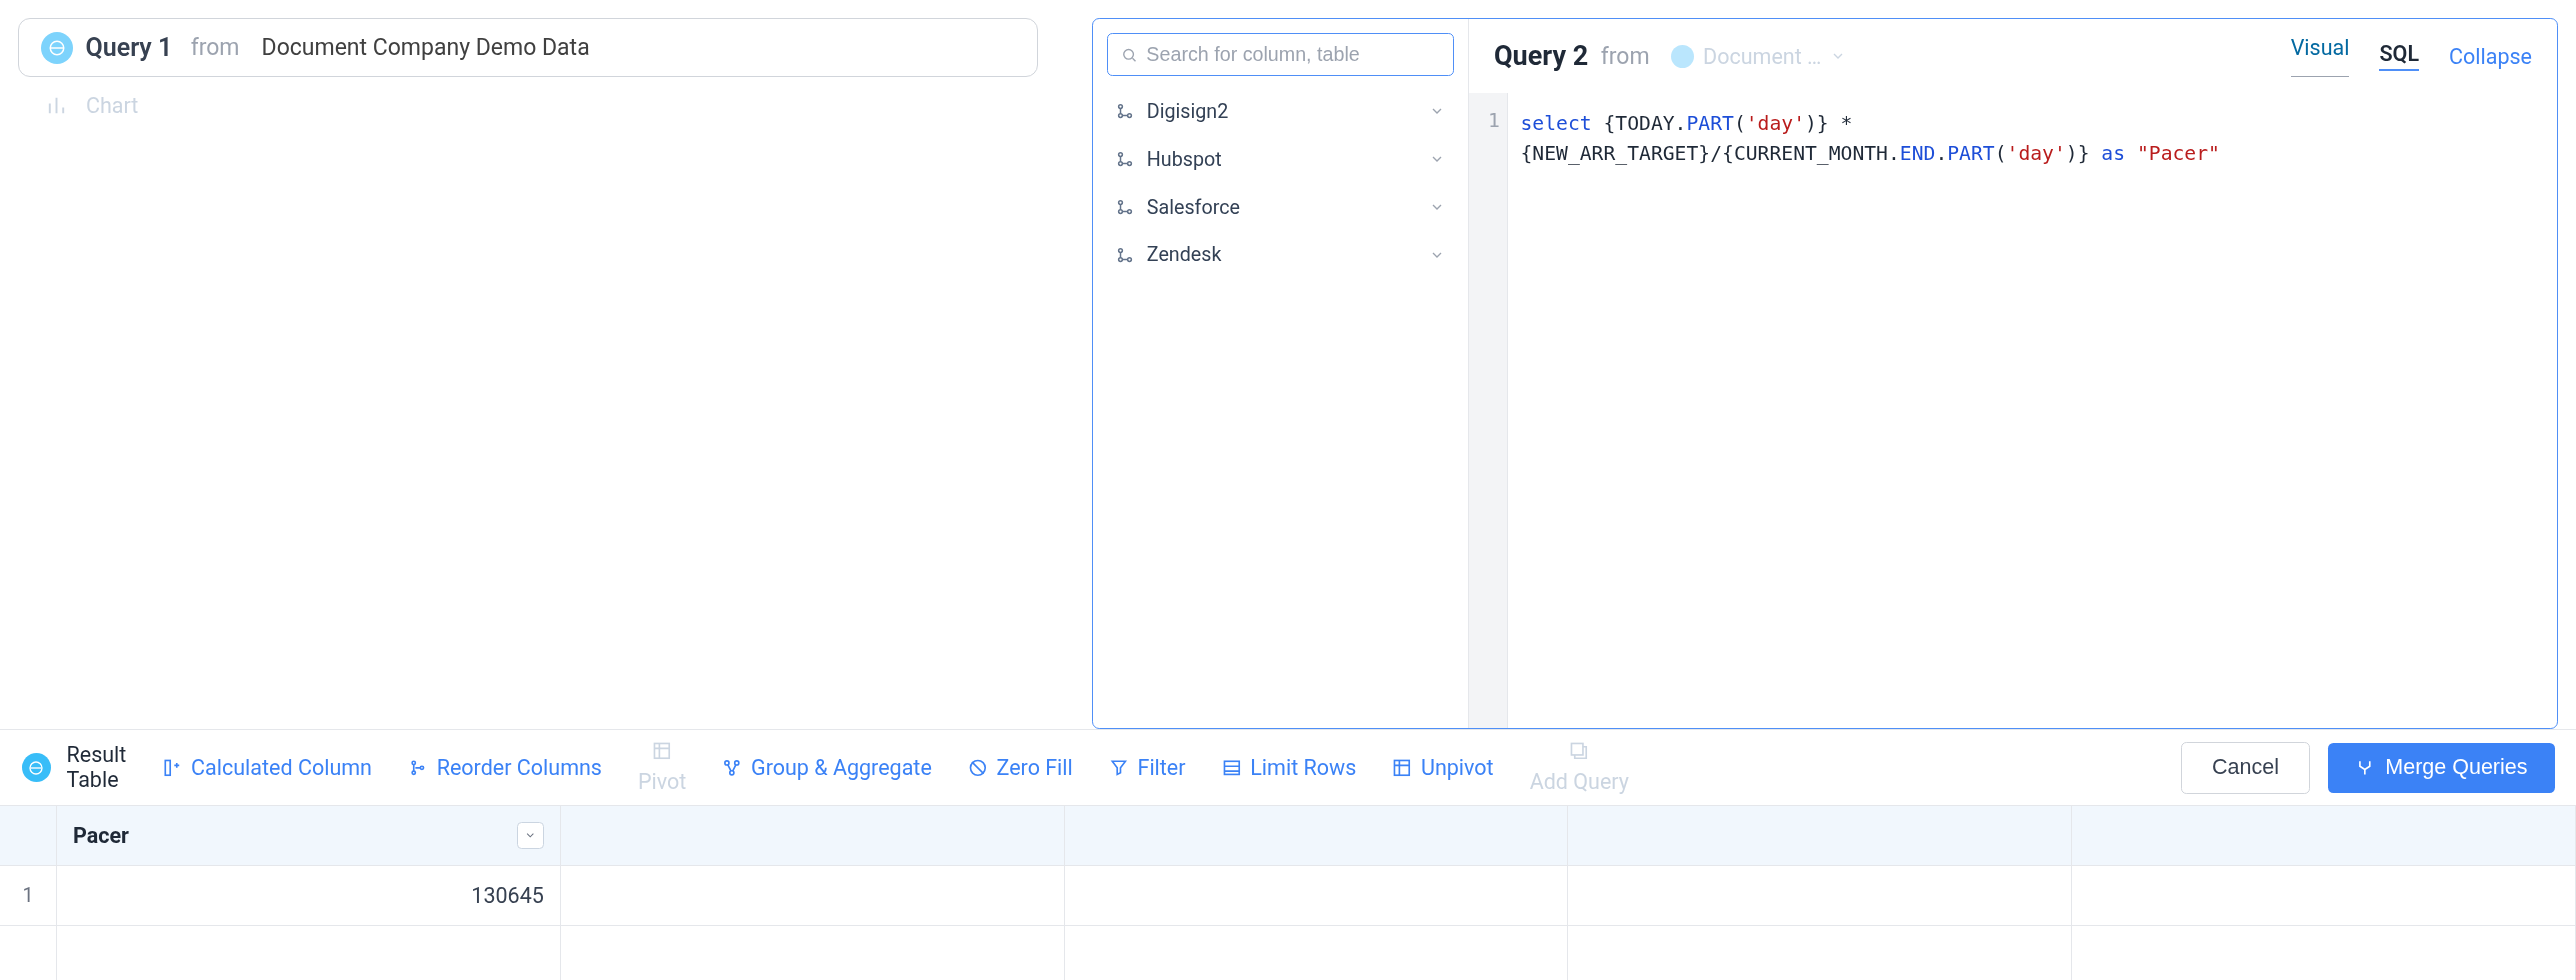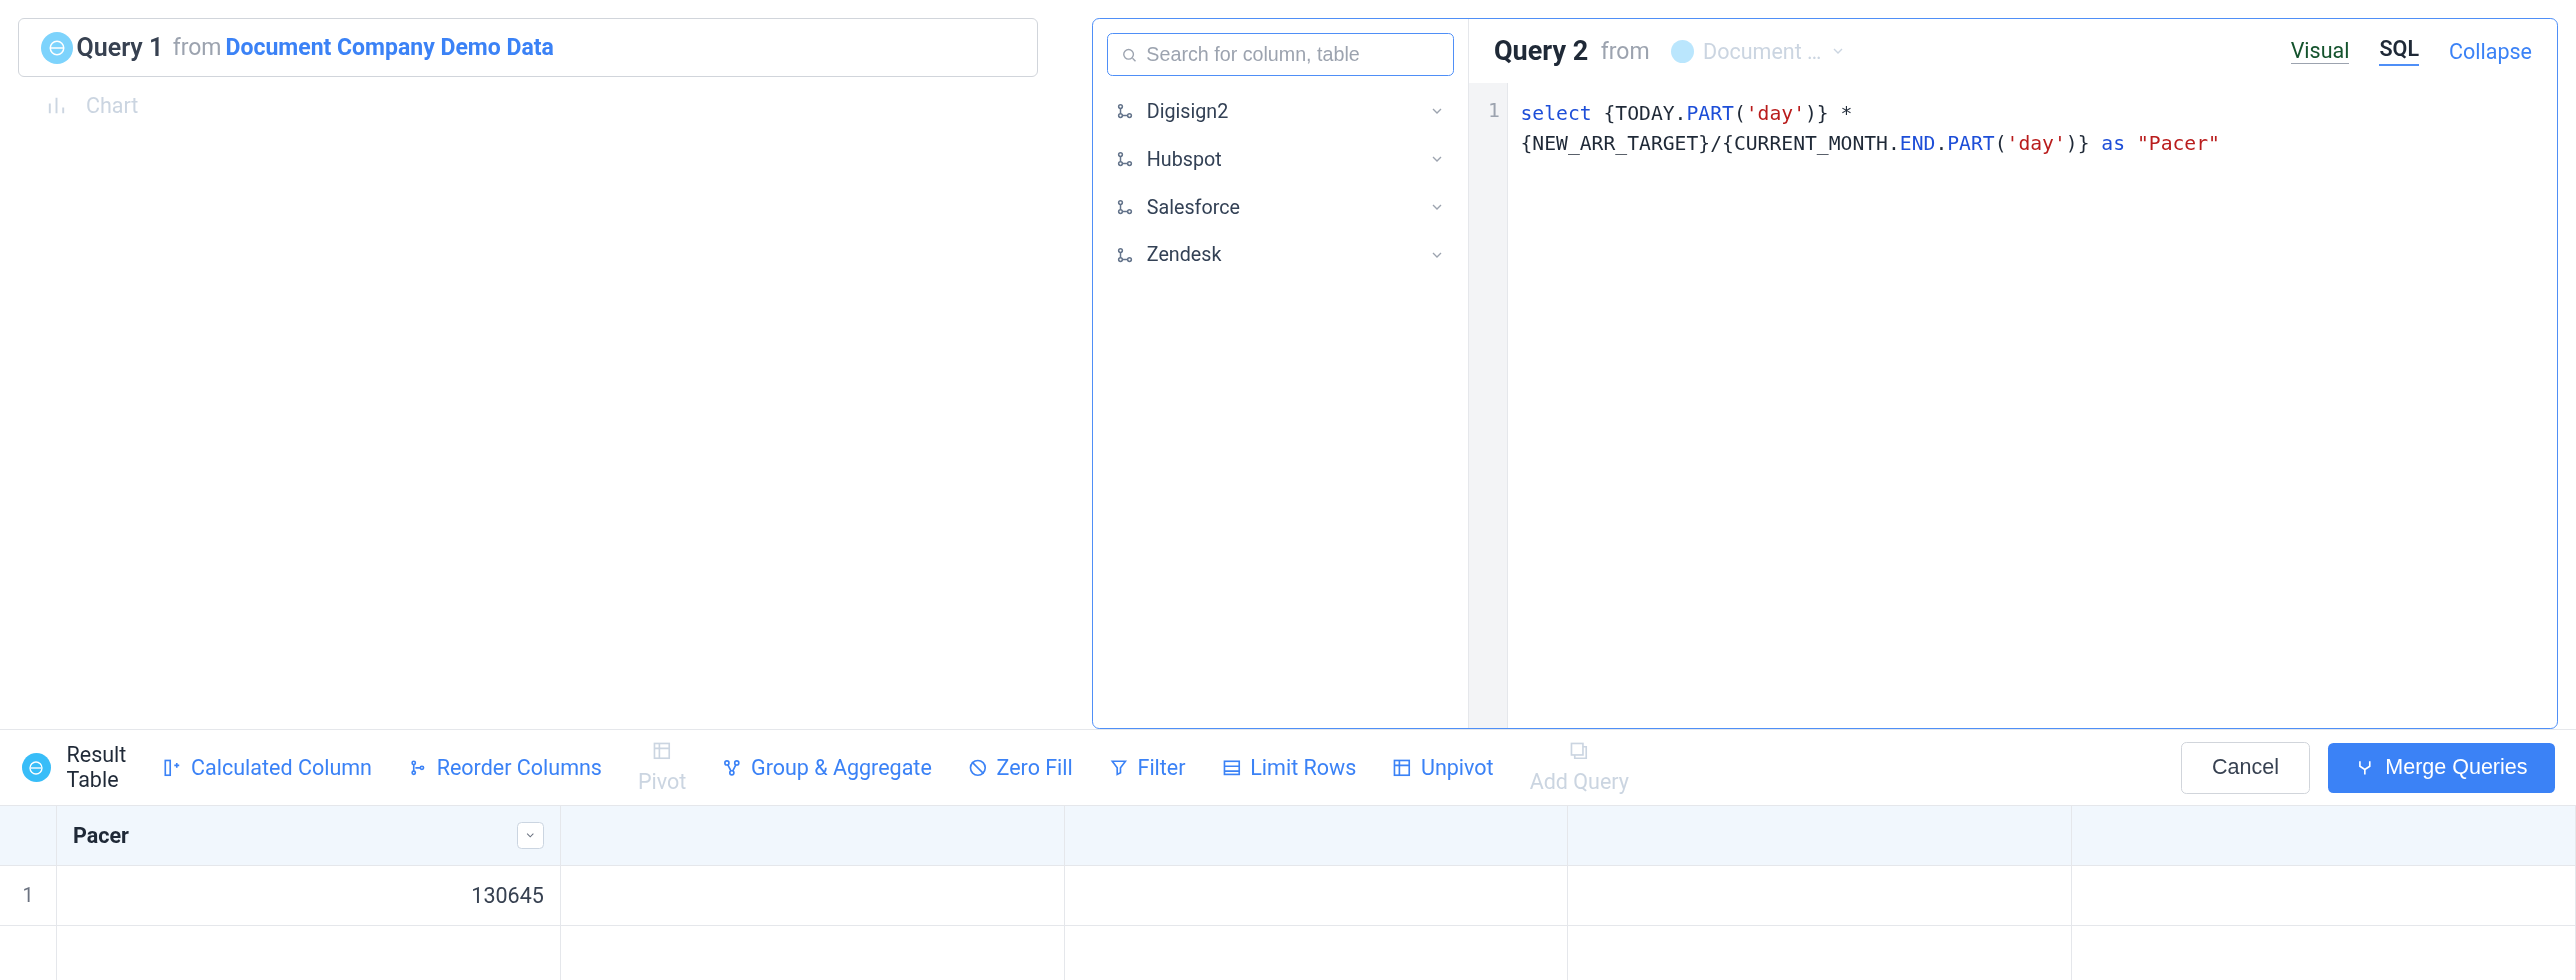--- a/index.html
+++ b/index.html
@@ -18,25 +18,25 @@
     padding: 18px 18px 0 18px;
     height: 729px;
   }
   .left-panel {
     width: 1020px;
     display: flex;
     flex-direction: column;
   }
   .query1-header {
     border: 0.9px solid #d1d5db;
-    border-radius: 6px;
+    border-radius: 12px;
     padding: 12.5px 21.5px;
     display: flex;
     align-items: center;
-    gap: 4px;
+    gap: 13px;
     background: #fff;
   }
   .round-icon {
     width: 32px;
     height: 32px;
     border-radius: 50%;
     background: #7dd3fc;
     display: flex;
     align-items: center;
     justify-content: center;
@@ -49,23 +49,23 @@
     color: #374151;
   }
   .query-from {
     font-size: 23px;
     font-weight: 400;
     color: #9ca3af;
     margin-left: 5.4px;
   }
   .query-source {
     font-size: 23px;
-    font-weight: 700;
-    color: #3b82f6;
-    margin-left: 0;
+    font-weight: 400;
+    color: #404040;
+    margin-left: 9px;
   }
   .chart-row {
     display: flex;
     align-items: center;
     gap: 18px;
     padding: 16px 27px;
     color: #cbd5e1;
     font-size: 21.5px;
   }
   .right-panel {
@@ -149,21 +149,21 @@
     width: 23px; height: 23px; border-radius: 50%;
     background: #bae6fd;
   }
   .header-right {
     margin-left: auto;
     display: flex;
     align-items: center;
     gap: 30px;
     font-size: 21.5px;
   }
-  .tab-visual { color: #14532d; border-bottom: 1.8px solid #9ca3af; padding-bottom: 0; cursor:pointer; }
+  .tab-visual { color: #0369a1; border-bottom: 1.8px solid #9ca3af; padding-bottom: 16px; cursor:pointer; }
   .tab-sql { color: #1f2937; font-weight: 600; border-bottom: 2.7px solid #4f8ff7; padding-bottom: 3.6px; cursor:pointer; }
   .collapse-link { color: #3b82f6; cursor: pointer; }
   .editor-area {
     display: flex;
     flex: 1;
     font-family: "Menlo", "Consolas", monospace;
     font-size: 19.7px;
   }
   .gutter {
     width: 39px;

